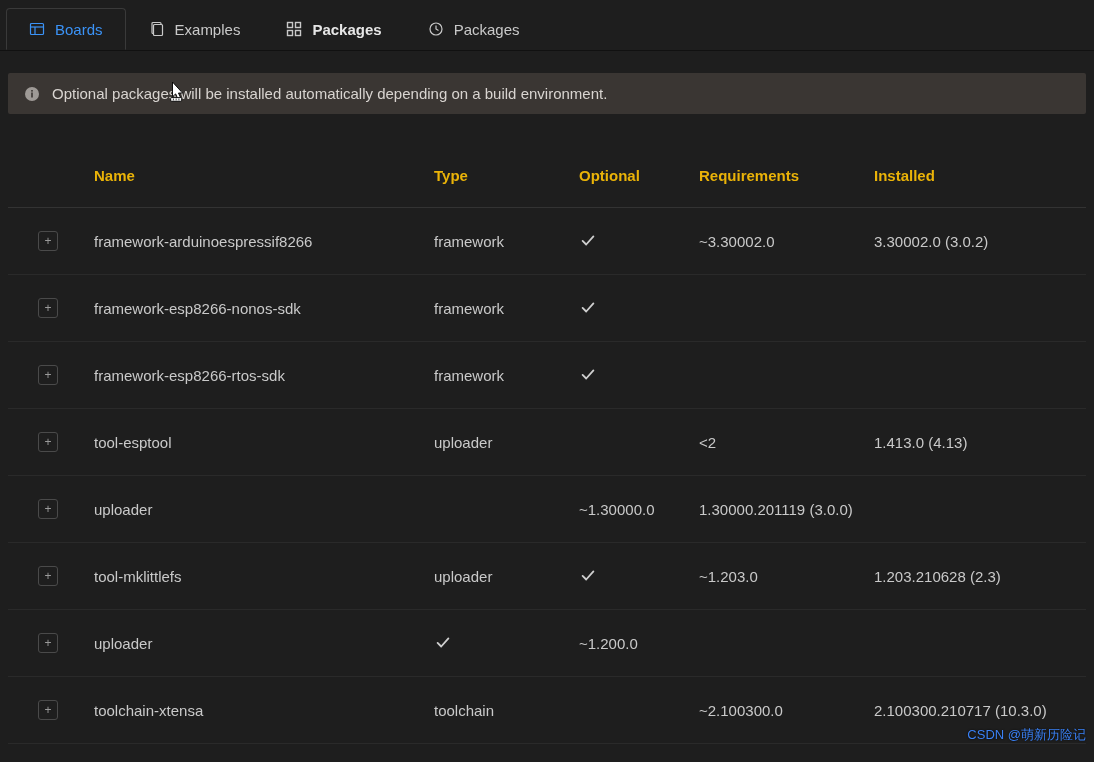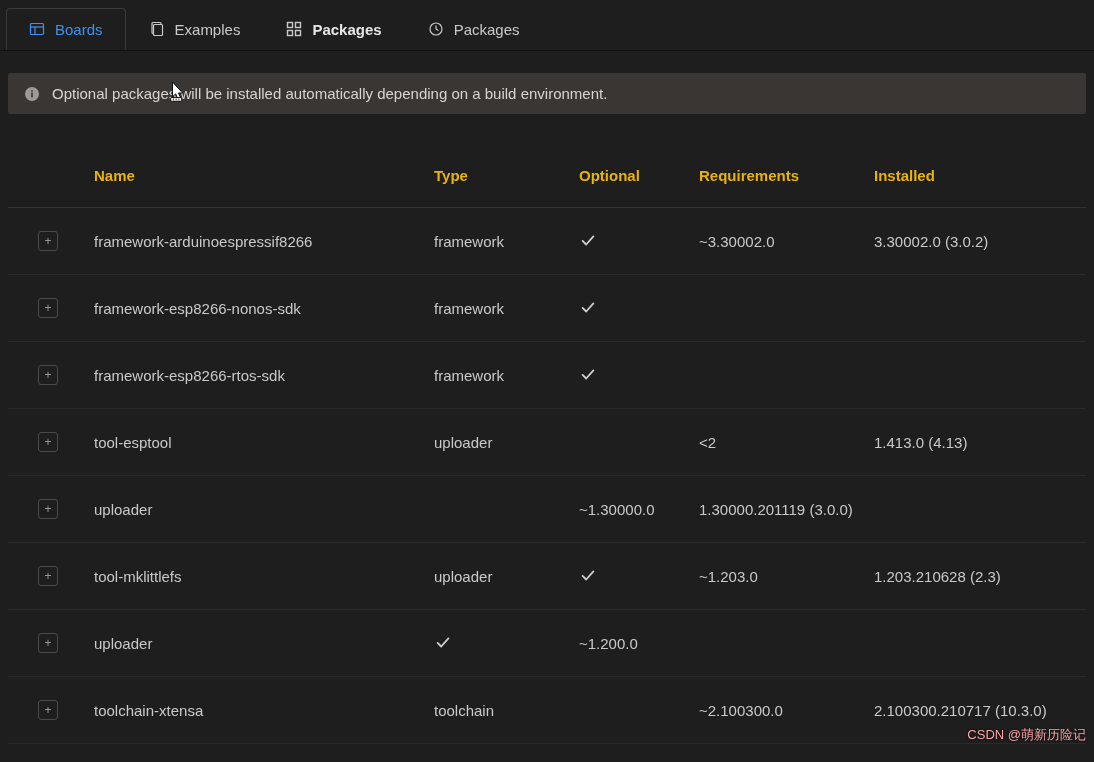--- a/index.html
+++ b/index.html
@@ -99,21 +99,21 @@
     top: 80px;
     pointer-events: none;
     color: #fff;
   }
   .cursor svg { width:22px; height:26px; }
 
   .watermark {
     position: absolute;
     right: 8px;
     bottom: 18px;
-    color: #fca5a5;
+    color: #3b82f6;
     font-size: 13px;
     text-shadow: 0 0 2px #000;
     margin-top: 44px;
   }
 </style>
 </head>
 <body>
 
 <div class="tabs">
   <div class="tab active-blue">

